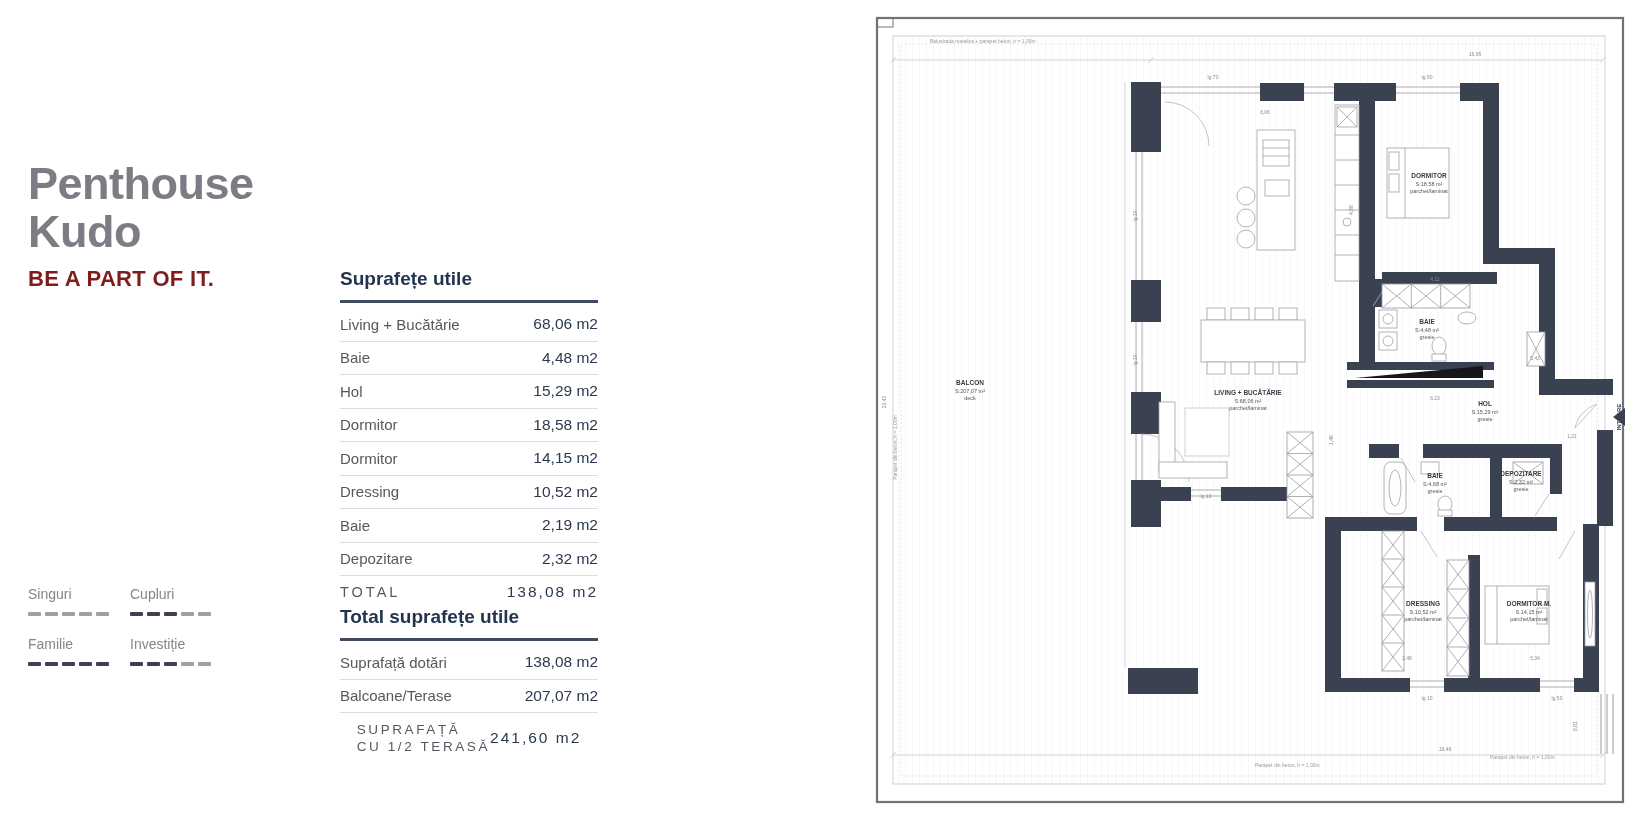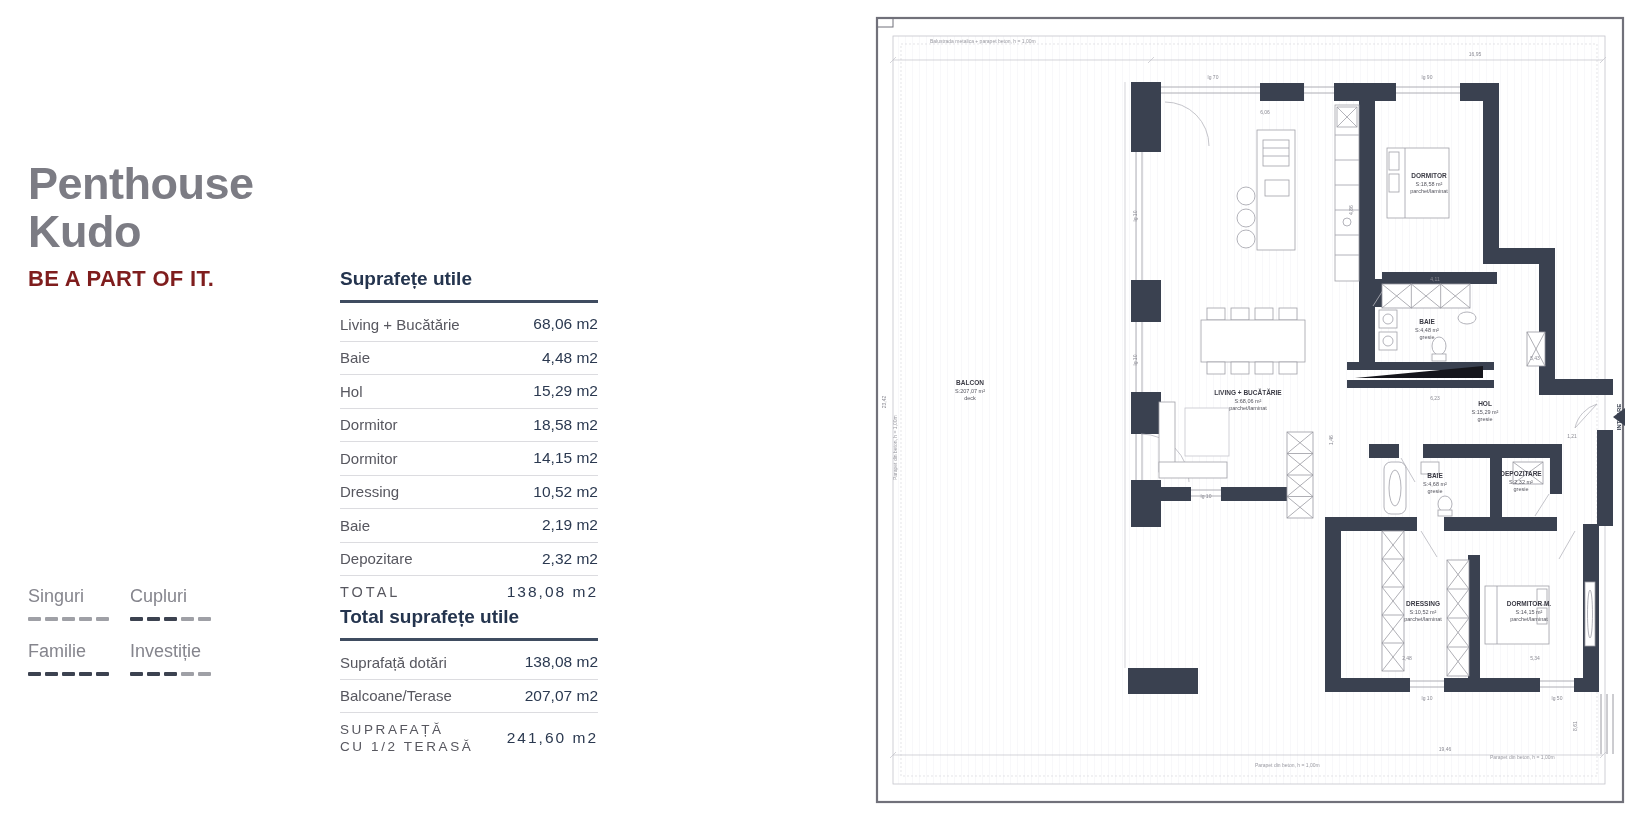--- a/index.html
+++ b/index.html
@@ -8,40 +8,40 @@
   :root{--navy:#28344c;--rule:#3f4c60;--rowline:#dcdce0;--lbl:#57575f;
         --dl:#9fa0a6;--dd:#3c4250;--wall:#3a4150;}
 
   
   .left-col{position:absolute;left:28px;top:160px;width:278px;}
   .brand-title{font-size:45px;font-weight:700;color:#7c7c84;line-height:1.07;letter-spacing:-.5px;}
   .tagline{font-size:22px;font-weight:700;color:#7f1d1d;margin-top:10px;letter-spacing:.3px;}
   .descr{margin-top:86px;font-size:18.5px;line-height:29px;color:#72727a;white-space:pre-line;}
   .audience{position:absolute;left:28px;top:586px;display:grid;
             grid-template-columns:102px 110px;grid-column-gap:0;grid-row-gap:20px;}
-  .aud-label{font-size:18px;color:#85858d;}
+  .aud-label{font-size:14px;color:#85858d;}
   .dash-row{margin-top:9px;line-height:0;}
   .dash{display:inline-block;width:13px;height:4px;border-radius:1px;background:var(--dl);margin-right:4px;}
   .dash.dark{background:var(--dd);}
 
   
   .tbl{position:absolute;left:340px;width:258px;}
   #surfaces{top:268px;} #totals{top:606px;}
   .tbl-title{font-size:19px;font-weight:700;color:#24344e;padding-bottom:10px;}
   .tbl-rule{height:3px;background:var(--rule);}
   .tbl-rows{margin-top:5px;}
   .t-row{display:flex;justify-content:space-between;align-items:center;
          padding:7px 0 7.5px 0;border-top:1px solid var(--rowline);}
   .t-row.first{border-top:none;}
   .t-label{font-size:15px;color:var(--lbl);}
   .t-value{font-size:15.5px;font-weight:400;color:#2b3950;}
   .t-row.total .t-label{letter-spacing:3px;font-size:14.5px;}
   .t-row.total .t-value{letter-spacing:2px;}
   .t-row.final .t-label{letter-spacing:2.6px;font-size:13.5px;line-height:17px;}
-  .t-row.final{padding:8px 0;}
+  .t-row.final{padding:8px 0;justify-content:center;}
 
   
   .plan-wrap{position:absolute;left:835px;top:10px;width:795px;height:800px;}
   svg{display:block;}
   .room-name{font-family:"Liberation Sans",sans-serif;font-size:6.5px;font-weight:700;fill:#3a3a44;}
   .room-sub{font-family:"Liberation Sans",sans-serif;font-size:5.5px;fill:#55555e;}
   .dim{font-family:"Liberation Sans",sans-serif;font-size:5px;fill:#8b8b94;}
   .note{font-family:"Liberation Sans",sans-serif;font-size:5px;fill:#9a9aa2;}
   .entry{font-family:"Liberation Sans",sans-serif;font-size:6px;font-weight:700;fill:#3a4150;}
 </style>

